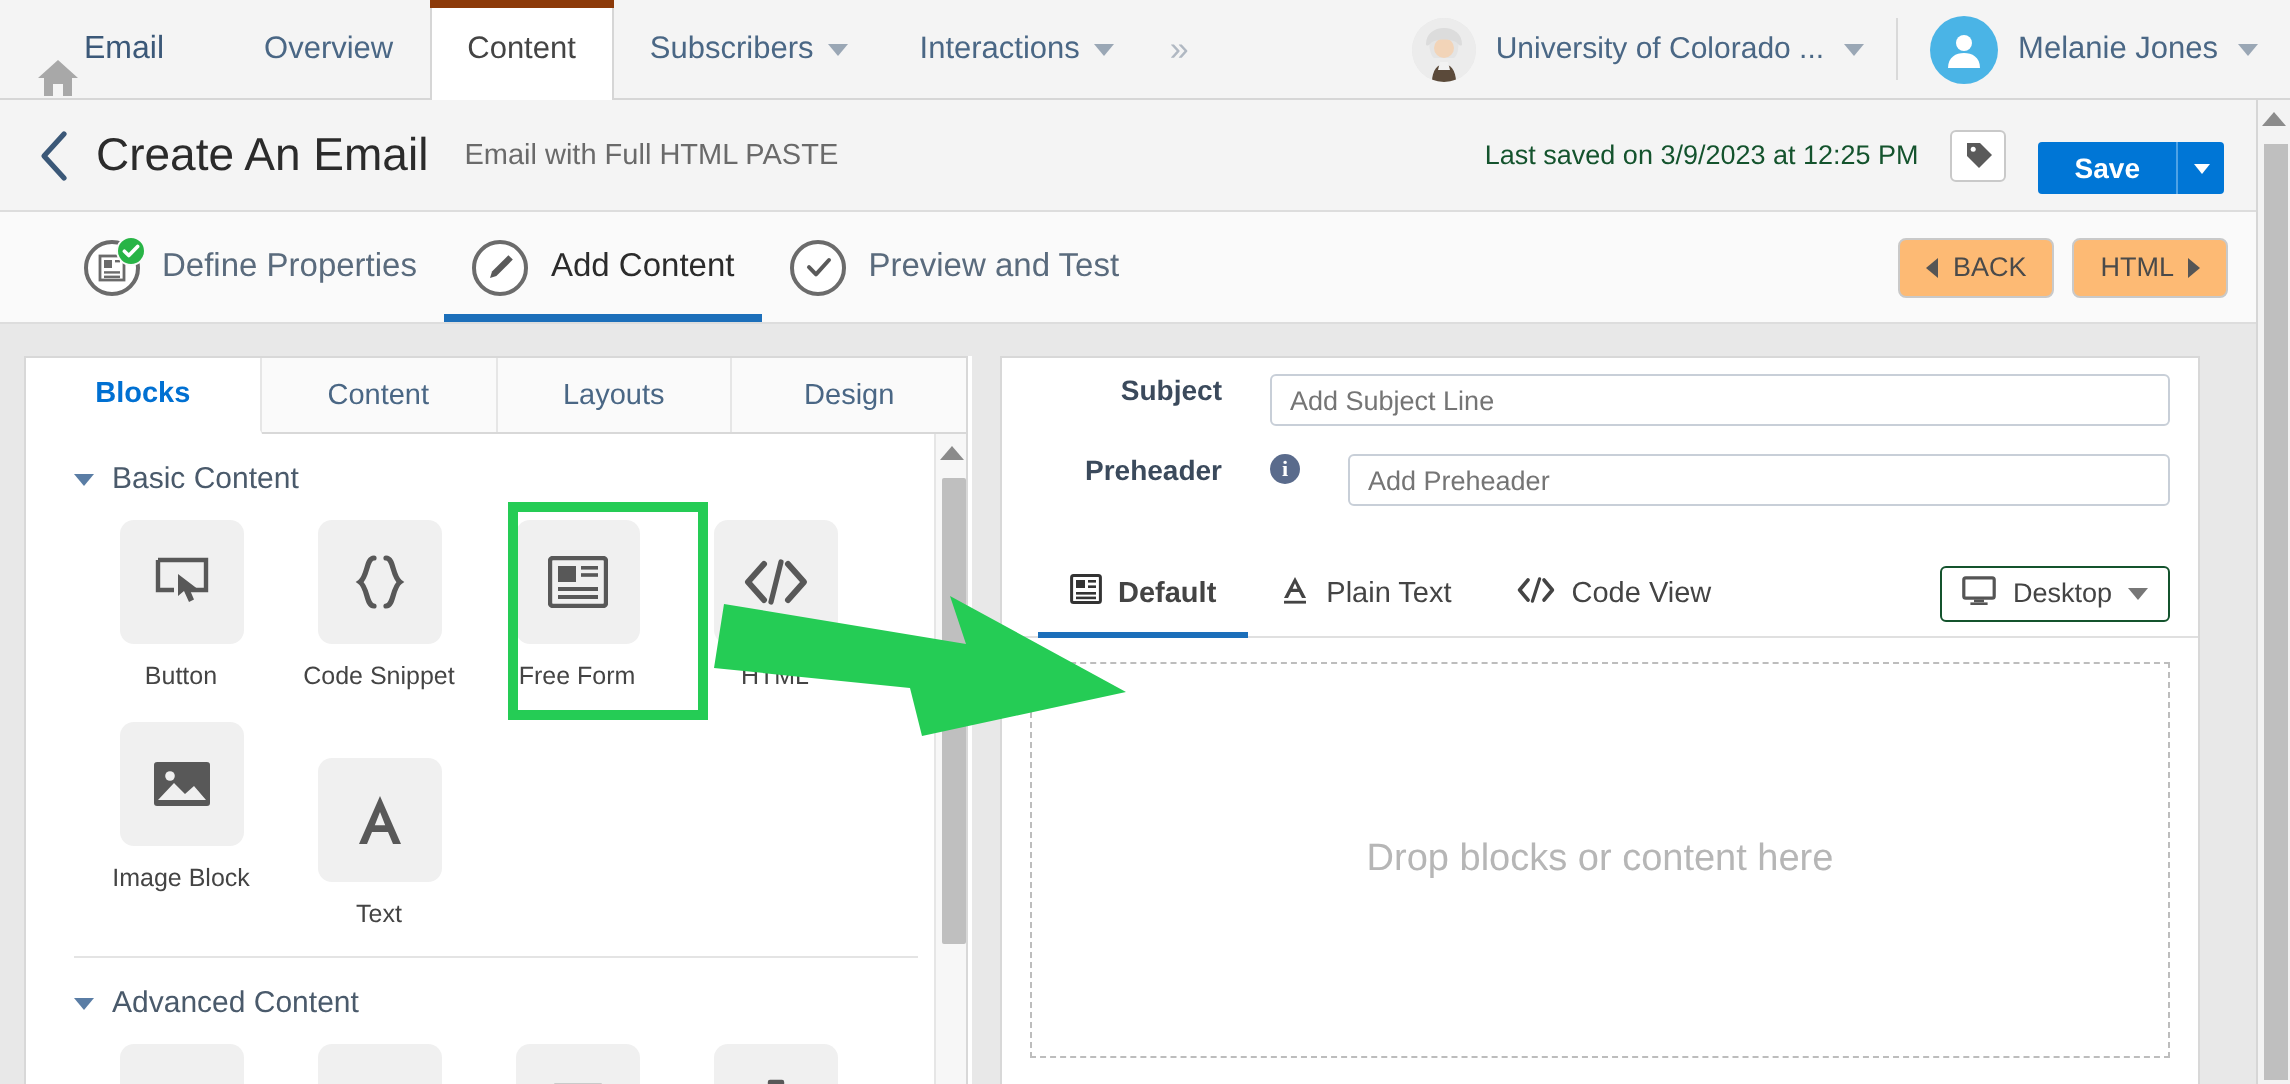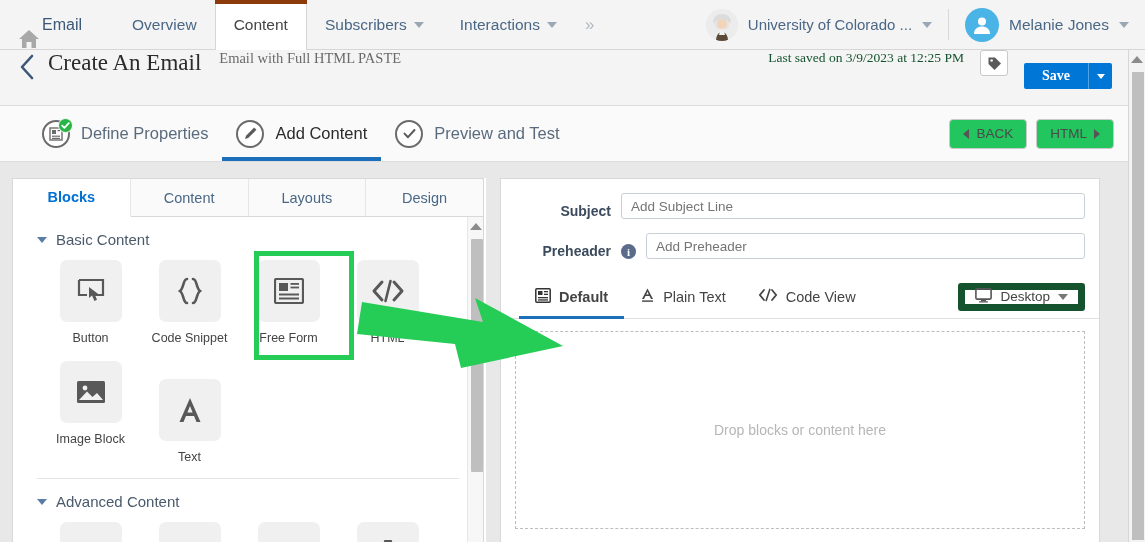--- a/index.html
+++ b/index.html
@@ -47,21 +47,21 @@
   .user-avatar{
     width:34px;height:34px;border-radius:50%;background:#4ab4e6;
     display:flex;align-items:center;justify-content:center;
   }
   .user-name{ font-size:15.5px; color:#4a6785; }
 
   
   .titlebar{
     position:absolute; left:0; top:50px; width:1128px; height:56px;
     background:#f4f4f4; border-bottom:1px solid #ddd;
-    display:flex; padding:0 16px 0 10px;font-family:Liberation Serif, serif;
+    display:flex; align-items:center; padding:0 16px 0 10px;
   }
   .back-chevron{ width:34px;height:34px; display:flex;align-items:center;justify-content:center;
                  cursor:pointer; color:#3b5878; }
   .page-title{ font-size:23px; color:#2b2b2b; margin-left:4px; font-weight:400;}
   .page-sub{ font-size:14.5px; color:#6a6a6a; margin-left:18px; }
   .tb-spacer{ flex:1; }
   .saved-text{ font-size:13.5px; color:#14532d; margin-right:16px; }
   .tag-btn{
     width:28px;height:26px;border:1px solid #c9c9c9;border-radius:3px;background:#fff;
     display:flex;align-items:center;justify-content:center;cursor:pointer;margin-right:16px;
@@ -97,21 +97,21 @@
     width:28px;height:28px;border-radius:50%;border:2px solid #6b6b6b;
     display:flex;align-items:center;justify-content:center;position:relative;background:#fff;
   }
   .step-badge{
     position:absolute; right:-5px; top:-4px; width:15px;height:15px;border-radius:50%;
     background:#28b446; display:flex;align-items:center;justify-content:center;
     border:1.5px solid #fafafa;
   }
   .steps-spacer{ flex:1; }
   .nav-btn{
-    border:1px solid #c9c9c9; background:#22c55e; border-radius:4px; height:30px;
+    border:1px solid #c9c9c9; background:#fdba74; border-radius:4px; height:30px;
     display:flex;align-items:center;gap:7px; padding:0 13px; cursor:pointer;
     font-size:13.5px; color:#4a4a4a; margin-left:9px;
   }
   .tri-left{ width:0;height:0;border-top:5px solid transparent;border-bottom:5px solid transparent;
              border-right:6px solid #555; }
   .tri-right{ width:0;height:0;border-top:5px solid transparent;border-bottom:5px solid transparent;
               border-left:6px solid #555; }
 
   
   .leftpanel{
@@ -153,21 +153,21 @@
            border-bottom:7px solid #8b8b8b; }
   .lscroll-thumb{
     position:absolute; left:3px; top:22px; width:12px; height:233px; background:#bfbfbf; border-radius:1px;
   }
 
   
   .rightpanel{
     position:absolute; left:500px; top:178px; width:600px; height:364px;
     background:#fff; border:1px solid #d8d8d8; border-bottom:none;
   }
-  .field-row{ display:flex; align-items:flex-end; padding:0 14px 0 0; height:32px; margin-top:8px;}
+  .field-row{ display:flex; align-items:flex-start; padding:0 14px 0 0; height:32px; margin-top:8px;gap:14px;}
   .field-label{ width:120px; text-align:right; font-size:14px; font-weight:bold; color:#3b4a5c;
                 padding-right:10px;}
   .info-dot{
     width:15px;height:15px;border-radius:50%;background:#5a6b8c;color:#fff;
     font-size:11px; font-weight:bold; display:flex;align-items:center;justify-content:center;
     margin-right:10px; cursor:pointer; font-family:"Liberation Serif", serif;
   }
   .field-input{
     flex:1; height:26px; border:1px solid #c8cfd8; border-radius:3px;
     font-size:13.5px; color:#9aa3ad; padding:0 9px; font-family:"Liberation Sans", sans-serif;
@@ -178,29 +178,29 @@
     border-bottom:1px solid #e0e0e0; padding-left:18px; position:relative;
   }
   .vtab{ display:flex; align-items:center; gap:8px; padding:0 16px; height:43px;
          font-size:14.5px; color:#444; cursor:pointer; position:relative;}
   .vtab.active{ font-weight:bold; }
   .vtab.active::after{
     content:""; position:absolute; left:0; right:0; bottom:-1px; height:3px; background:#1c6fba;
   }
   .vspacer{ flex:1; }
   .desktop-btn{
-    border:7px solid #14532d; border-radius:3px; background:#fff; height:28px;
+    border:1px solid #14532d; border-radius:3px; background:#fff; height:28px;
     display:flex; align-items:center; gap:8px; padding:0 10px; margin-right:14px;
     font-size:13.5px; color:#444; cursor:pointer;
   }
   .dropzone{
     margin:12px 14px 0 14px; height:198px; border:1px dashed #bdbdbd;
     display:flex; align-items:center; justify-content:center;
   }
-  .dropzone-text{ font-size:14px; color:#b6b6b6; }
+  .dropzone-text{ font-size:19px; color:#b6b6b6; }
 
   
   .appscroll{
     position:absolute; right:0; top:50px; width:17px; height:492px;
     background:#f3f3f3; border-left:1px solid #d6d6d6;
   }
   .appscroll-up{ display:flex;align-items:center;justify-content:center;height:18px;}
   .appscroll-thumb{
     position:absolute; left:3px; top:22px; width:12px; height:468px; background:#bfbfbf;
   }

